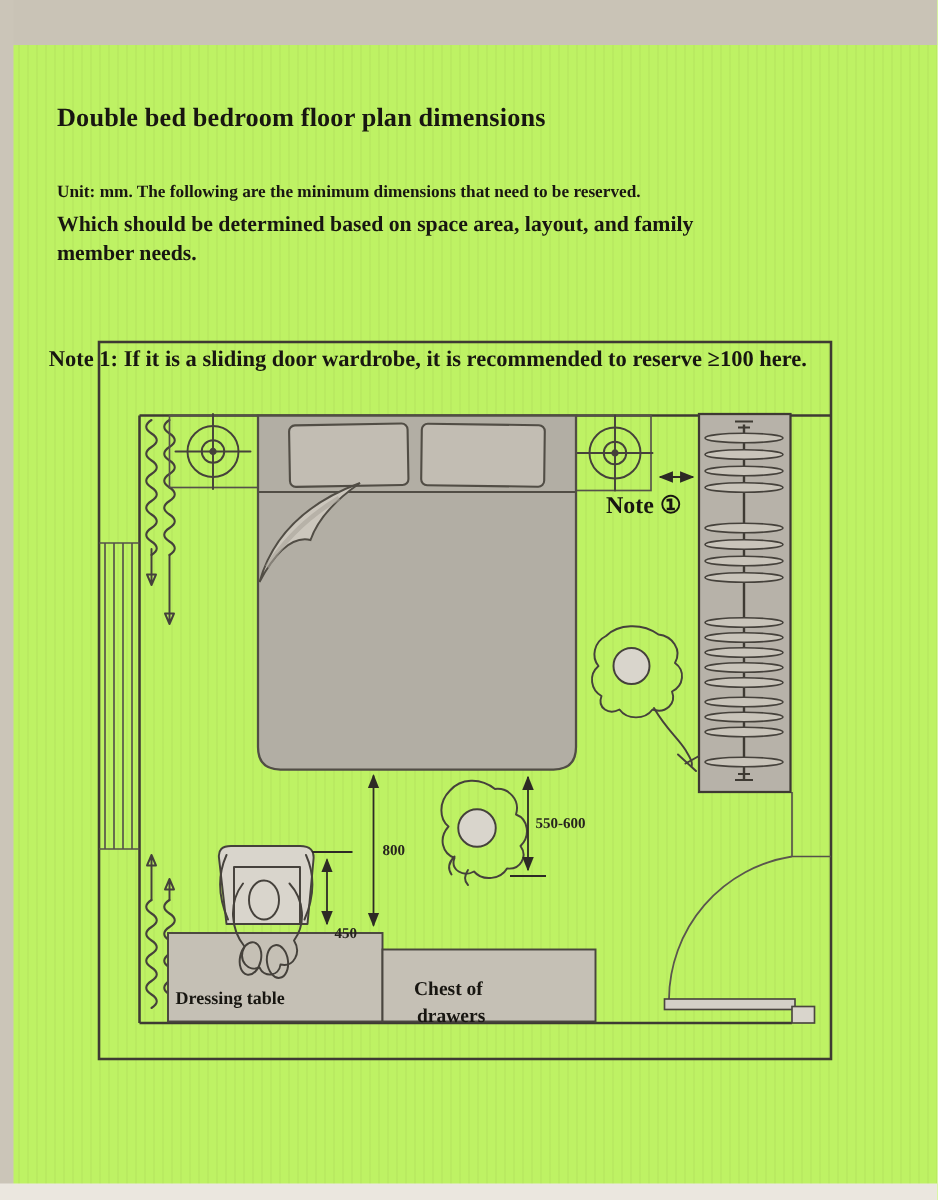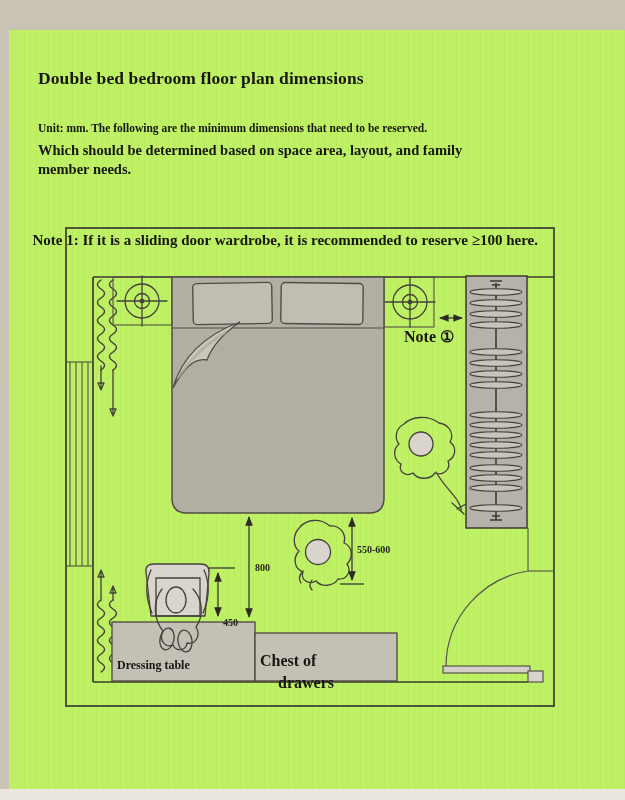--- a/index.html
+++ b/index.html
@@ -25,22 +25,22 @@
   .sub-small{left:38px;top:122px;font-size:11.5px;font-weight:bold;}
   .sub-large{left:38px;top:141px;font-size:14.5px;font-weight:bold;white-space:normal;width:478px;line-height:1.28;}
   .note1{right:87px;top:232px;font-size:15px;font-weight:bold;}
   .note2{right:88px;top:253px;font-size:11px;font-weight:bold;}
   .note-marker{left:404px;top:327px;font-size:16px;font-weight:bold;text-align:center;}
   .dim{font-size:10px;font-weight:bold;color:#26231e;}
   .dim-900{left:255px;top:562px;}
   .dim-550{left:357px;top:544px;}
   .dim-450{left:223px;top:588px;margin-top:29px;}
   .lbl-dresser{left:117px;top:658px;font-size:12px;font-weight:bold;}
-  .lbl-chest{left:260px;top:650px;font-size:16px;font-weight:bold;line-height:1.35;}
-  .lbl-chest .l2{display:block;margin-left:18px;}
+  .lbl-chest{left:276px;top:650px;font-size:13px;font-weight:bold;line-height:1.35;}
+  .lbl-chest .l2{display:block;margin-left:2px;}
   svg{position:absolute;left:0;top:0;}
   .wall{stroke:#3e3a33;stroke-width:1.7;fill:none;}
   .thin{stroke:#55514a;stroke-width:1.1;fill:none;}
   .furn{fill:#c5c0b5;stroke:#4a463f;stroke-width:1.3;}
   .sketch{stroke:#45413b;stroke-width:1.3;fill:none;stroke-linecap:round;stroke-linejoin:round;}
   .dimln{stroke:#2d2a25;stroke-width:1.2;fill:none;}
   #hangers ellipse{fill:#c9c4ba;stroke:#45413b;stroke-width:1.1;}
   #curtains path{stroke:#45413b;stroke-width:1.4;fill:none;stroke-linecap:round;}
 </style>
 </head>

